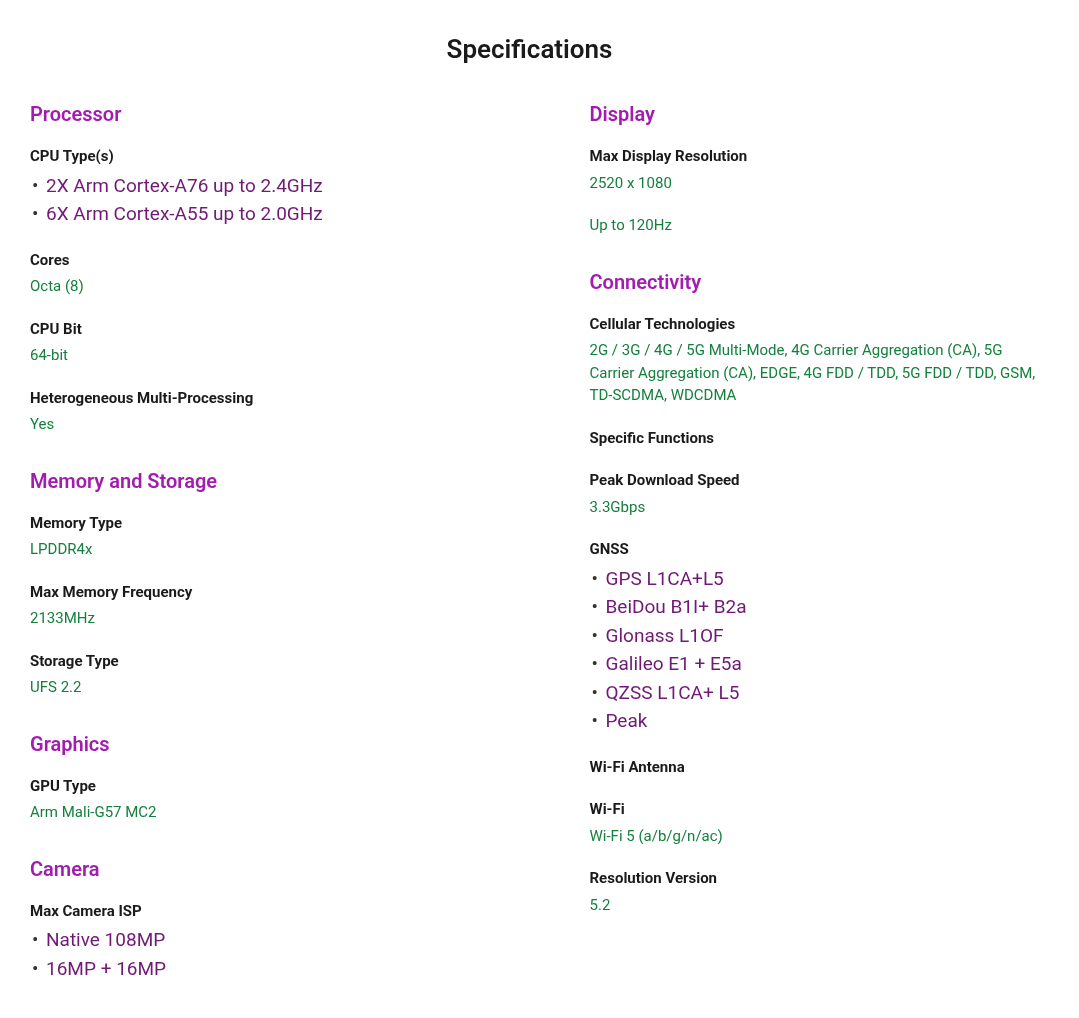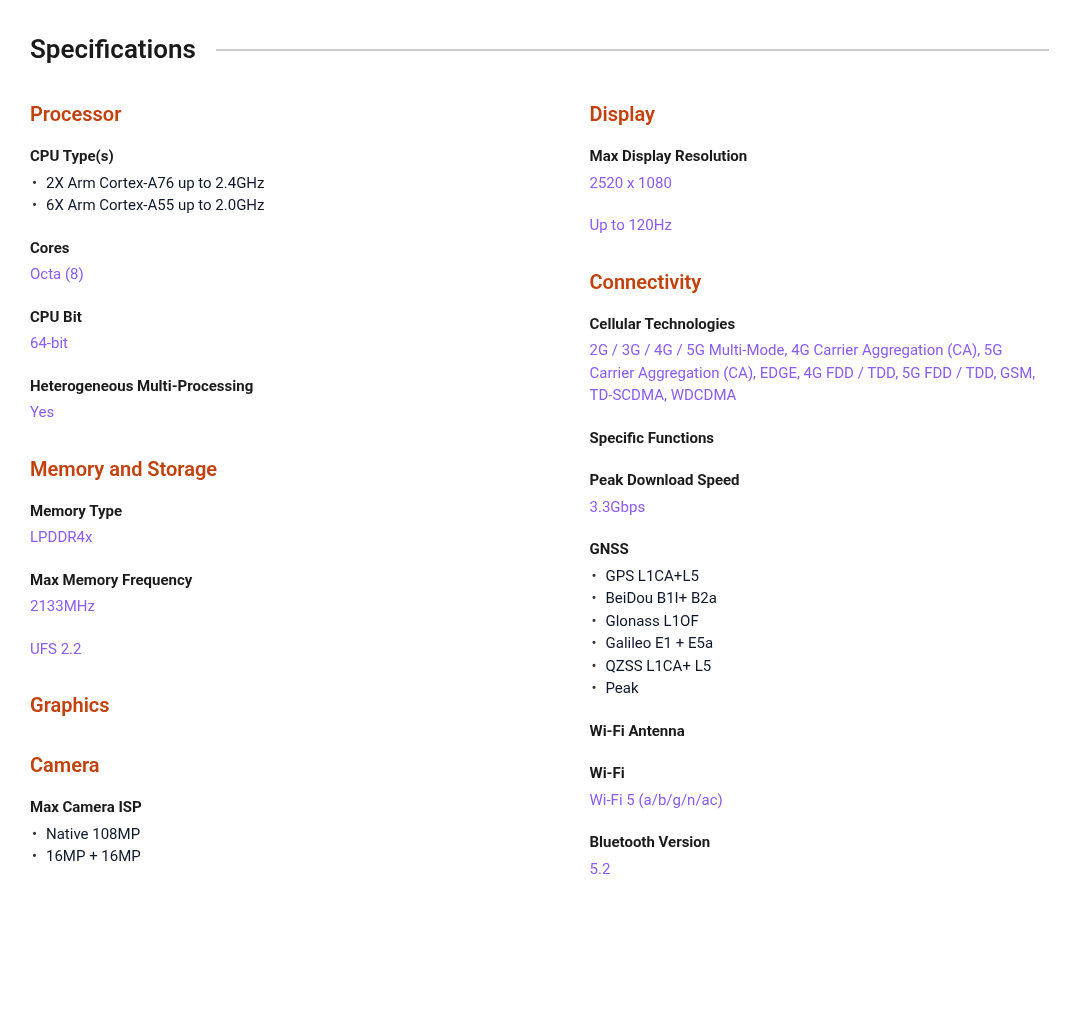--- a/index.html
+++ b/index.html
@@ -14,20 +14,21 @@
       color: #1a1a1a;
       padding: 30px 30px 50px 30px;
       font-size: 15px;
       line-height: 1.5;
     }
 
     .page-title-section {
       display: flex;
       align-items: center;
       margin-bottom: 30px;
+      flex-direction: column;
     }
 
     .page-title {
       font-size: 26px;
       font-weight: 600;
       color: #1a1a1a;
       margin-right: 20px;
       white-space: nowrap;
     }
 
@@ -51,48 +52,48 @@
       padding-left: 20px;
     }
 
     .section {
       margin-bottom: 30px;
     }
 
     .section-title {
       font-size: 20px;
       font-weight: 600;
-      color: #c2410c;
+      color: #a21caf;
       margin-bottom: 16px;
     }
 
     .spec-item {
       margin-bottom: 20px;
     }
 
     .spec-label {
       font-weight: 700;
       color: #1a1a1a;
       margin-bottom: 4px;
       font-size: 15px;
     }
 
     .spec-value {
-      color: #8b5cf6;
+      color: #15803d;
       font-size: 15px;
     }
 
     .spec-list {
       list-style: none;
       padding: 0;
     }
 
     .spec-list li {
-      color: #0f172a;
-      font-size: 15px;
+      color: #701a75;
+      font-size: 19px;
       padding-left: 16px;
       position: relative;
     }
 
     .spec-list li::before {
       content: '•';
       position: absolute;
       left: 2px;
       color: #333333;
     }
@@ -143,27 +144,32 @@
         <div class="spec-label">Memory Type</div>
         <div class="spec-value">LPDDR4x</div>
       </div>
 
       <div class="spec-item">
         <div class="spec-label">Max Memory Frequency</div>
         <div class="spec-value">2133MHz</div>
       </div>
 
       <div class="spec-item">
+        <div class="spec-label">Storage Type</div>
         <div class="spec-value">UFS 2.2</div>
       </div>
     </div>
 
     <div class="section">
       <div class="section-title">Graphics</div>
 
+      <div class="spec-item">
+        <div class="spec-label">GPU Type</div>
+        <div class="spec-value">Arm Mali-G57 MC2</div>
+      </div>
     </div>
 
     <div class="section">
       <div class="section-title">Camera</div>
 
       <div class="spec-item">
         <div class="spec-label">Max Camera ISP</div>
         <ul class="spec-list">
           <li>Native 108MP</li>
           <li>16MP + 16MP</li>
@@ -220,19 +226,19 @@
       <div class="spec-item">
         <div class="spec-label">Wi-Fi Antenna</div>
       </div>
 
       <div class="spec-item">
         <div class="spec-label">Wi-Fi</div>
         <div class="spec-value">Wi-Fi 5 (a/b/g/n/ac)</div>
       </div>
 
       <div class="spec-item">
-        <div class="spec-label">Bluetooth Version</div>
+        <div class="spec-label">Resolution Version</div>
         <div class="spec-value">5.2</div>
       </div>
     </div>
 
   </div>
 </div>
 
 </body></html>

